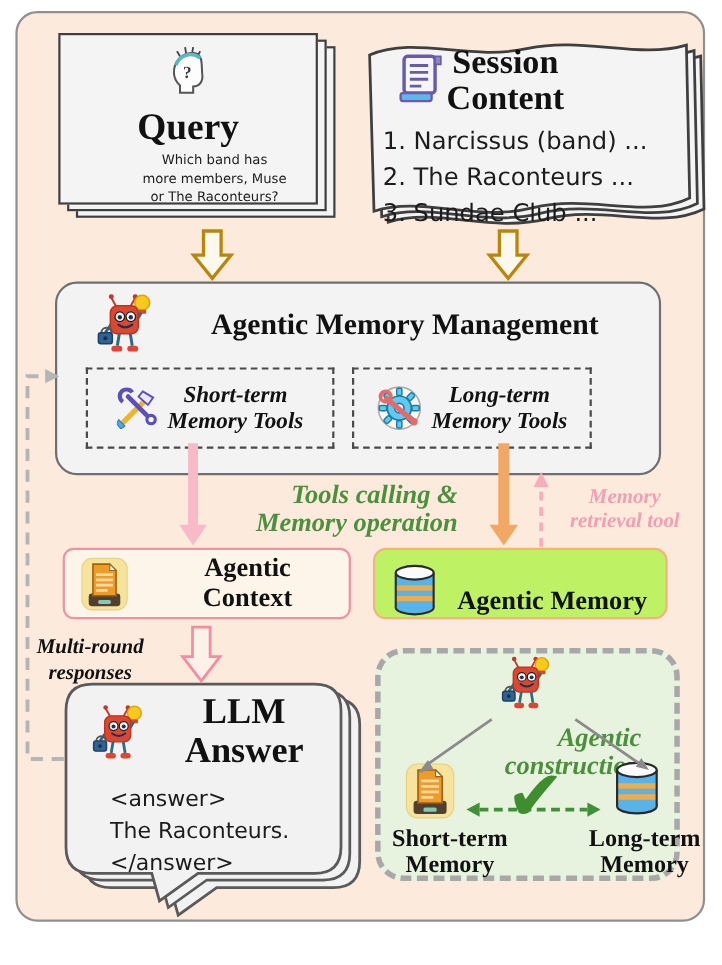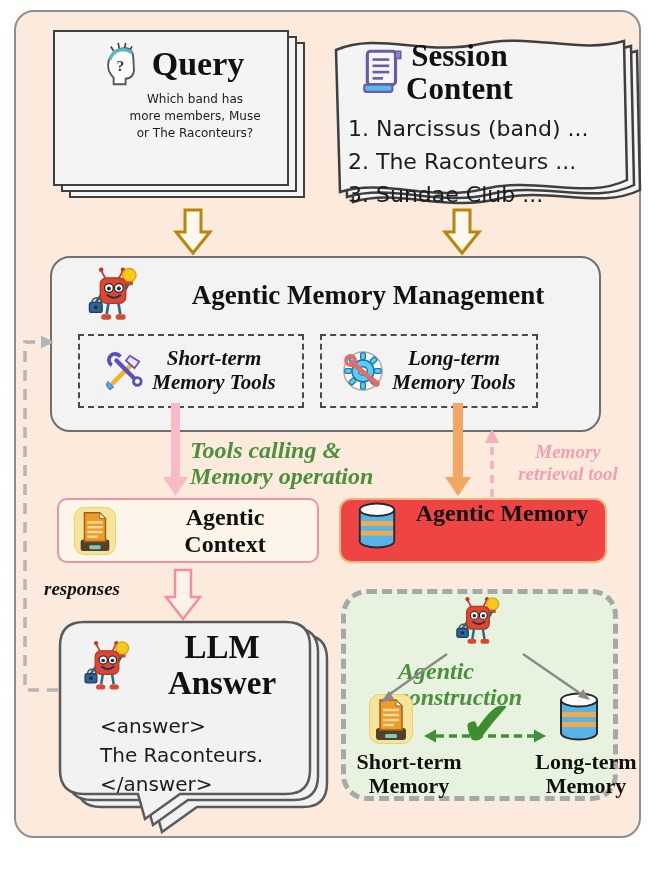--- a/index.html
+++ b/index.html
@@ -17,24 +17,24 @@
   
   .mgmt{left:50px;top:256px;width:547px;height:172px;background:#f3f3f4;
         border:2.5px solid #6f6f6f;border-radius:20px;}
   .toolbox{border:2px dashed #4a4a4a;background:transparent;display:flex;align-items:center;
            justify-content:center;gap:8px;}
   .toolbox .lbl{font-weight:bold;font-style:italic;font-size:21px;line-height:1.12;color:#111;text-align:center;}
   
   .ctxbox{left:57px;top:498px;width:262px;height:65px;border:2px solid #ef93a2;border-radius:10px;
           background:#fdf4ea;display:flex;align-items:center;gap:26px;padding-left:14px;box-sizing:border-box;}
   .membox{left:339px;top:498px;width:268px;height:65px;border:2px solid #f3b27e;border-radius:12px;
-          background:#ef4444;display:flex;align-items:flex-start;gap:10px;padding-left:14px;box-sizing:border-box;}
+          background:#bef264;display:flex;align-items:flex-end;gap:10px;padding-left:14px;box-sizing:border-box;}
   .boxlabel{font-weight:bold;font-size:24px;color:#111;flex:1;text-align:center;padding-right:10px;}
   
-  .greenlbl{font-weight:bold;font-style:italic;font-size:24px;line-height:1.1;color:#4c8f3c;text-align:left;}
+  .greenlbl{font-weight:bold;font-style:italic;font-size:24px;line-height:1.1;color:#4c8f3c;text-align:right;}
   .pinklbl{font-weight:bold;font-style:italic;font-size:19px;line-height:1.15;color:#f29eb3;text-align:center;}
   .blacklbl{font-weight:bold;font-style:italic;font-size:19px;line-height:1.2;color:#111;text-align:center;}
   
   .greenbox{left:341px;top:589px;width:277px;height:212px;background:#e7f3de;
             border:5px dashed #a8a8a8;border-radius:26px;box-sizing:border-box;}
   .memlbl{font-weight:bold;font-size:22px;line-height:1.1;color:#111;text-align:center;}
   .check{font-family:"DejaVu Sans",sans-serif;font-weight:bold;font-size:64px;line-height:1;
          color:#3e8e2f;z-index:50;}
   .overlay{left:0;top:0;z-index:40;pointer-events:none;}
   .caption{left:0;top:842px;width:656px;text-align:center;font-size:31px;color:#000;}
@@ -136,21 +136,21 @@
   </defs>
 </svg>
 
 <div class="canvas">
 
   <div class="abs panel"></div>
 
   <div class="abs qcard" style="left:69px;top:42px;"></div>
   <div class="abs qcard" style="left:61px;top:36px;"></div>
   <div class="abs qcard" style="left:53px;top:30px;">
-    <div style="display:flex;align-items:center;justify-content:center;gap:8px;margin-top:7px;">
+    <div style="display:flex;align-items:center;justify-content:center;gap:8px;margin-top:7px;flex-direction:column;">
       <svg width="46" height="50">
           <use href="#sym-head"></use>
         </svg>
       <span class="h-title" style="font-size:34px;">Query</span>
     </div>
     <div class="comic" style="text-align:center;font-size:12px;line-height:1.4;margin-top:2px;margin-left:48px;">
       <div>Which band has</div>
       <div>more members, Muse</div>
       <div>or The Raconteurs?</div>
     </div>
@@ -218,20 +218,21 @@
     <span class="boxlabel">Agentic Context</span>
   </div>
   <div class="abs membox">
     <svg width="44" height="50">
         <use href="#sym-db"></use>
       </svg>
     <span class="boxlabel">Agentic Memory</span>
   </div>
 
   <div class="abs blacklbl" style="left:22px;top:578px;width:120px;">
+    <div>Multi-round</div>
     <div>responses</div>
   </div>
 
   <svg class="abs" style="left:50px;top:612px;" width="290" height="222">
     <g fill="#f2f2f3" stroke="#5a5a5a" stroke-width="2.5">
       <path transform="translate(17,13)" d="M34,10 H236 Q260,10 260,34 V158 Q260,182 236,182 H130 L95,207 L88,182 H34 Q10,182 10,158 V34 Q10,10 34,10 Z"></path>
       <path transform="translate(8,6)" d="M34,10 H236 Q260,10 260,34 V158 Q260,182 236,182 H130 L95,207 L88,182 H34 Q10,182 10,158 V34 Q10,10 34,10 Z"></path>
       <path d="M34,10 H236 Q260,10 260,34 V158 Q260,182 236,182 H130 L95,207 L88,182 H34 Q10,182 10,158 V34 Q10,10 34,10 Z"></path>
     </g>
   </svg>

